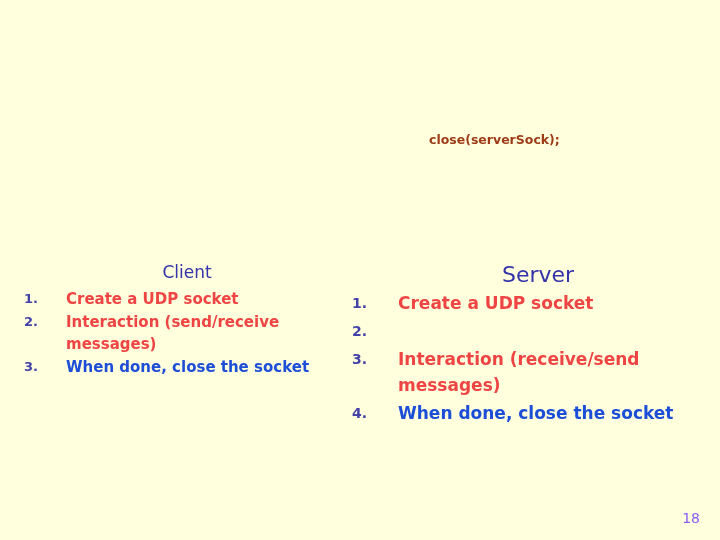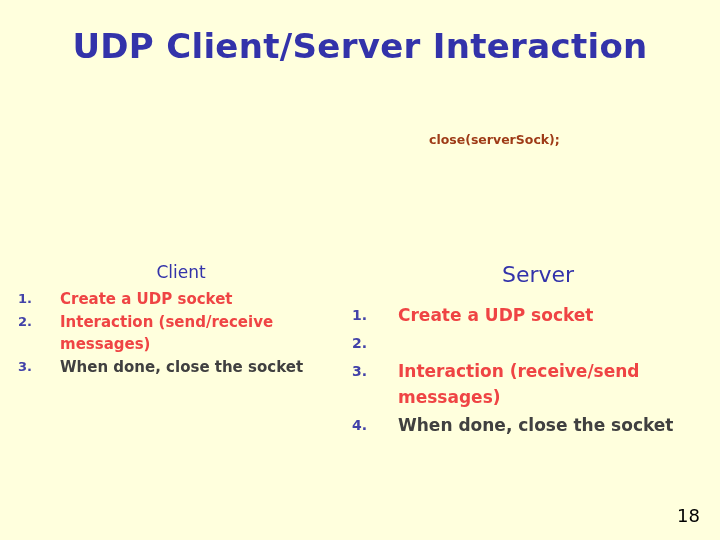--- a/index.html
+++ b/index.html
@@ -46,39 +46,39 @@
     white-space: nowrap;
   }
   .close-client { left: 63px;  top: 132px; }
   .close-server { left: 429px; top: 132px; }
 
   
   .column {
     position: absolute;
     top: 262px;
   }
-  .col-client { left: 0px;   width: 340px; }
+  .col-client { left: 0px;   width: 340px; padding-left: 6px; }
   .col-server { left: 340px; width: 380px; }
 
   .col-heading {
     color: #3333AA;
     font-family: "DejaVu Sans", sans-serif;
     font-weight: 500;
     text-align: center;
     white-space: nowrap;
   }
   .col-client .col-heading {
     font-size: 17px;
     padding-left: 22px;
     margin-bottom: 6px;
   }
   .col-server .col-heading {
     font-size: 22px;
     padding-left: 16px;
-    margin-bottom: 15px;
+    margin-bottom: 3px;
   }
 
   
   .step-list {
     list-style: none;
     margin: 0;
     padding: 0;
   }
   .step {
     display: flex;
@@ -89,51 +89,50 @@
     color: #4242A8;
     font-weight: 700;
     text-align: left;
   }
   .step-text {
     flex: 1 1 auto;
     color: #ef4444;
     font-weight: 600;
   }
   .step-text.accent {
-    color: #404040;
+    color: #1d4ed8;
   }
 
   
   .col-client .step-list { padding-left: 18px; }
   .col-client .step      { margin-bottom: 1px; }
   .col-client .step-num  { width: 42px; font-size: 13px; line-height: 22px; }
   .col-client .step-text { font-size: 15px; line-height: 22px; max-width: 258px; }
 
   
   .col-server .step-list { padding-left: 12px; }
   .col-server .step      { margin-bottom: 2px; }
   .col-server .step-num  { width: 46px; font-size: 14px; line-height: 26px; }
   .col-server .step-text { font-size: 17px; line-height: 26px; max-width: 300px; }
 
   
   .page-number {
     position: absolute;
     right: 20px;
     bottom: 14px;
     font-family: "DejaVu Sans", sans-serif;
-    font-size: 18px;
-    color: #000000;
+    font-size: 14px;
+    color: #8b5cf6;
   }
 </style>
 </head>
 <body>
 
 <div class="slide">
 
-  <div class="slide-title">UDP Client/Server Interaction</div>
 
 
   <div class="close-line close-server">close(serverSock);</div>
 
   <div class="column col-client">
     <div class="col-heading">Client</div>
     <ol class="step-list">
         <li class="step">
           <span class="step-num">1.</span>
           <span class="step-text">Create a UDP socket</span>

